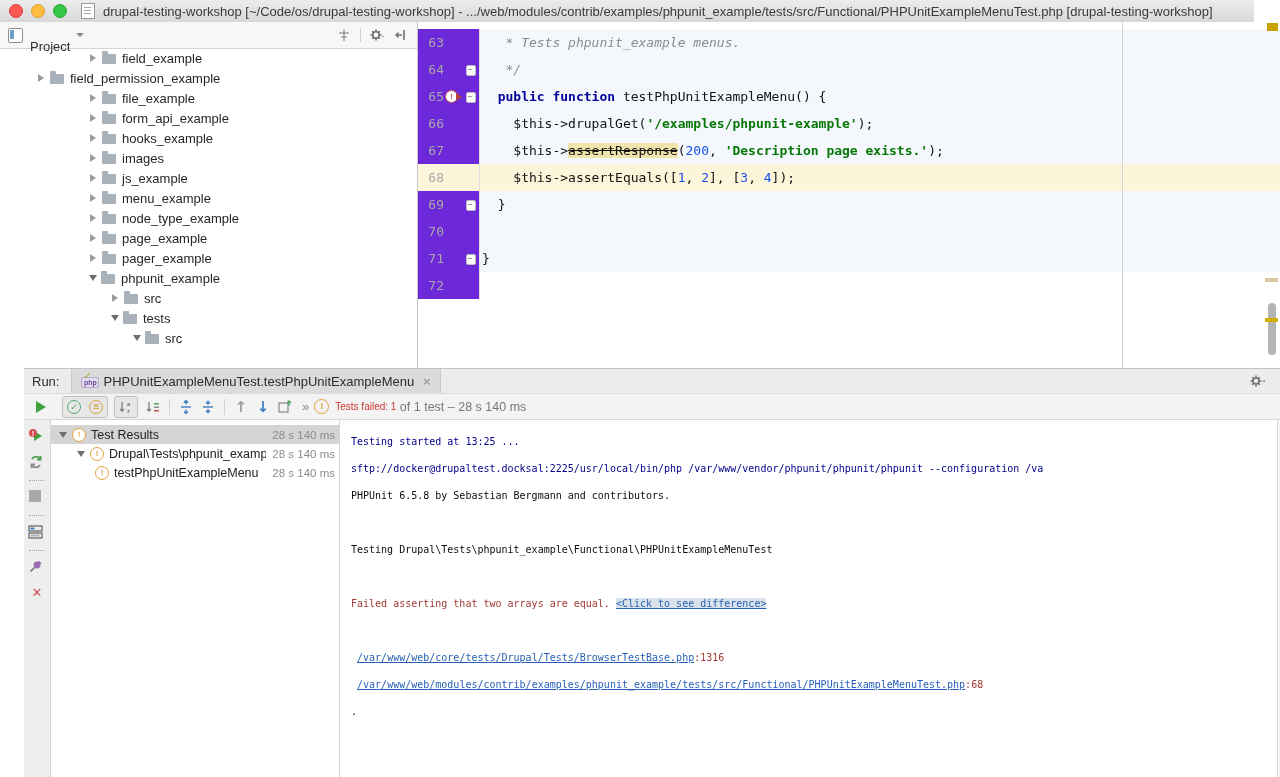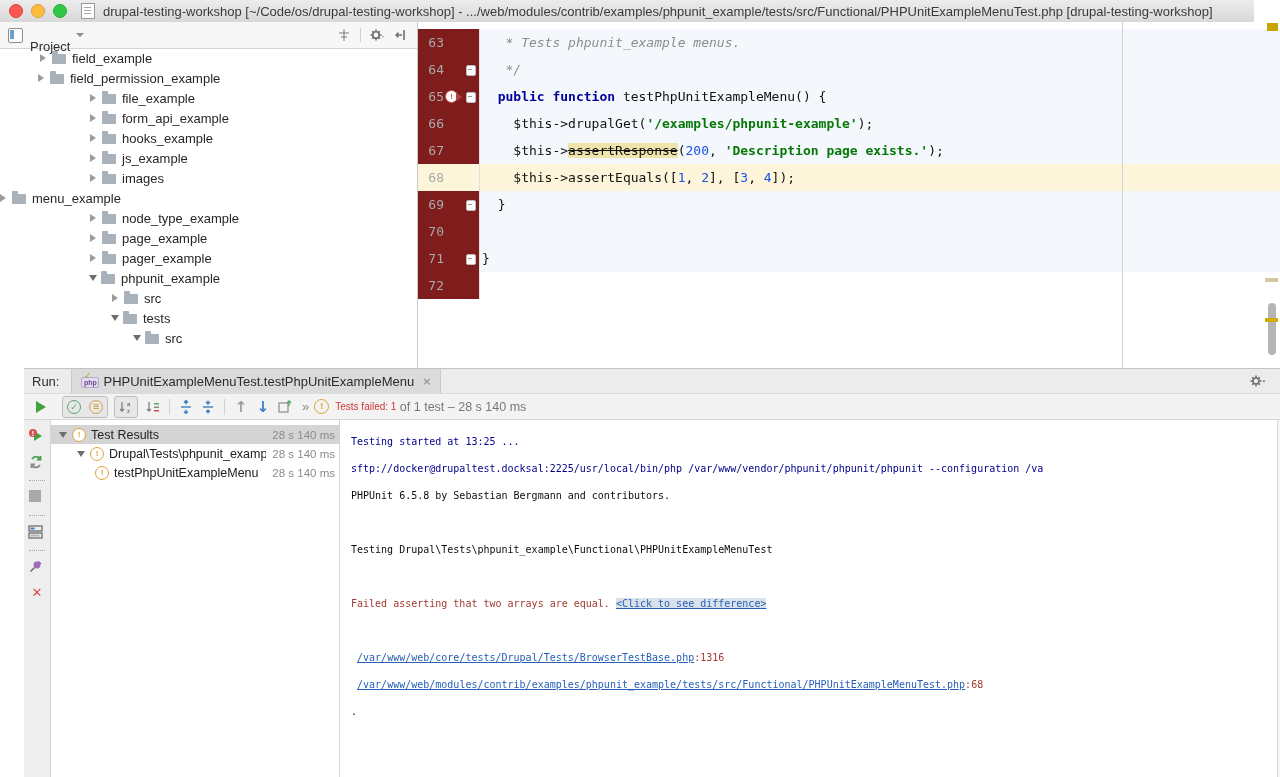--- a/index.html
+++ b/index.html
@@ -33,21 +33,21 @@
   .trow{height:20px;display:flex;align-items:center;font-size:13px;color:#262626;white-space:nowrap;}
   .arr{width:0;height:0;flex:none;}
   .arr.c{border-top:4px solid transparent;border-bottom:4px solid transparent;border-left:6px solid #9b9b9b;margin-right:6px;}
   .arr.e{border-left:4px solid transparent;border-right:4px solid transparent;border-top:6px solid #6e6e6e;margin-right:4px;margin-left:-1px;}
   .folder{width:14px;height:10px;background:#a9b2ba;border-radius:1px;position:relative;margin:1px 6px 0 0;flex:none;}
   .folder:before{content:"";position:absolute;top:-3px;left:0;width:6px;height:3px;background:#a9b2ba;border-radius:1px 1px 0 0;}
 
   
   .editor{position:absolute;left:418px;top:22px;width:862px;height:346px;background:#fff;overflow:hidden;}
   .ed-row{display:flex;height:27px;line-height:27px;font-size:13px;}
-  .ed-gutter{width:61px;flex:none;background:#7f1d1d;border-right:1px solid #e0e0e0;display:flex;color:#a9a9a9;}
+  .ed-gutter{width:61px;flex:none;background:#6d28d9;border-right:1px solid #e0e0e0;display:flex;color:#a9a9a9;}
   .ed-num{width:26px;text-align:right;flex:none;}
   .ed-gslot{width:18px;flex:none;position:relative;}
   .ed-fold{width:16px;flex:none;position:relative;}
   .fold-box{position:absolute;left:4px;top:9px;width:8px;height:9px;border:1px solid #bdbdbd;border-radius:2px;background:#fafafa;}
   .fold-box:after{content:"";position:absolute;left:1px;top:3px;width:4px;height:1px;background:#9a9a9a;}
   .fail-ico{position:absolute;left:1px;top:7px;width:11px;height:11px;border:1.5px solid #c75450;border-radius:50%;background:#fff;color:#c75450;font:bold 8px/11px "Liberation Sans",sans-serif;text-align:center;}
   .fail-ico:after{content:"";position:absolute;left:10px;top:2px;border-top:4px solid transparent;border-bottom:4px solid transparent;border-left:6px solid #b5443f;}
   .ed-code{flex:1;white-space:pre;padding-left:2px;}
   .ed-row.php .ed-code{background:#f4f8fd;}
   .ed-row.cur .ed-code,.ed-row.cur .ed-gutter{background:#fcf5da;}
@@ -148,21 +148,21 @@
           </svg>
       </span>
       <span class="head-ico">
         <svg width="16" height="16">
             <line x1="11" y1="3" x2="11" y2="13" stroke="#6e6e6e" stroke-width="1.6"></line>
             <path d="M9 8 L3 8 M5.5 5.5 L3 8 L5.5 10.5" stroke="#6e6e6e" stroke-width="1.4" fill="none"></path>
           </svg>
       </span>
     </div>
     <div class="tree" id="project-tree">
-        <div class="trow" style="padding-left: 40px;">
+        <div class="trow" style="padding-left: 90px;">
           <span class="arr c"></span>
           <span class="folder"></span>
           <span>field_example</span>
         </div>
         <div class="trow" style="padding-left: 38px;">
           <span class="arr c"></span>
           <span class="folder"></span>
           <span>field_permission_example</span>
         </div>
         <div class="trow" style="padding-left: 90px;">
@@ -176,28 +176,28 @@
           <span>form_api_example</span>
         </div>
         <div class="trow" style="padding-left: 90px;">
           <span class="arr c"></span>
           <span class="folder"></span>
           <span>hooks_example</span>
         </div>
         <div class="trow" style="padding-left: 90px;">
           <span class="arr c"></span>
           <span class="folder"></span>
+          <span>images</span>
+        </div>
+        <div class="trow" style="padding-left: 90px;">
+          <span class="arr c"></span>
+          <span class="folder"></span>
           <span>js_example</span>
         </div>
         <div class="trow" style="padding-left: 90px;">
-          <span class="arr c"></span>
-          <span class="folder"></span>
-          <span>images</span>
-        </div>
-        <div class="trow" style="">
           <span class="arr c"></span>
           <span class="folder"></span>
           <span>menu_example</span>
         </div>
         <div class="trow" style="padding-left: 90px;">
           <span class="arr c"></span>
           <span class="folder"></span>
           <span>node_type_example</span>
         </div>
         <div class="trow" style="padding-left: 90px;">

